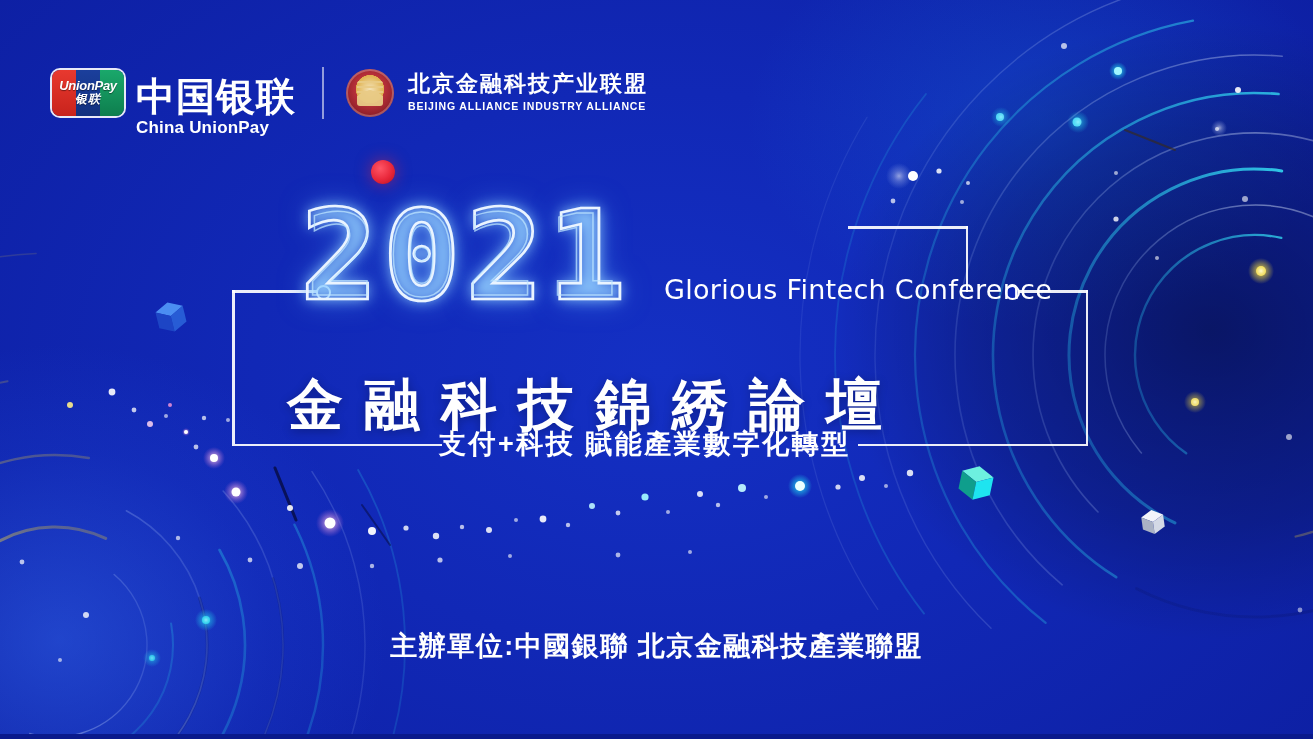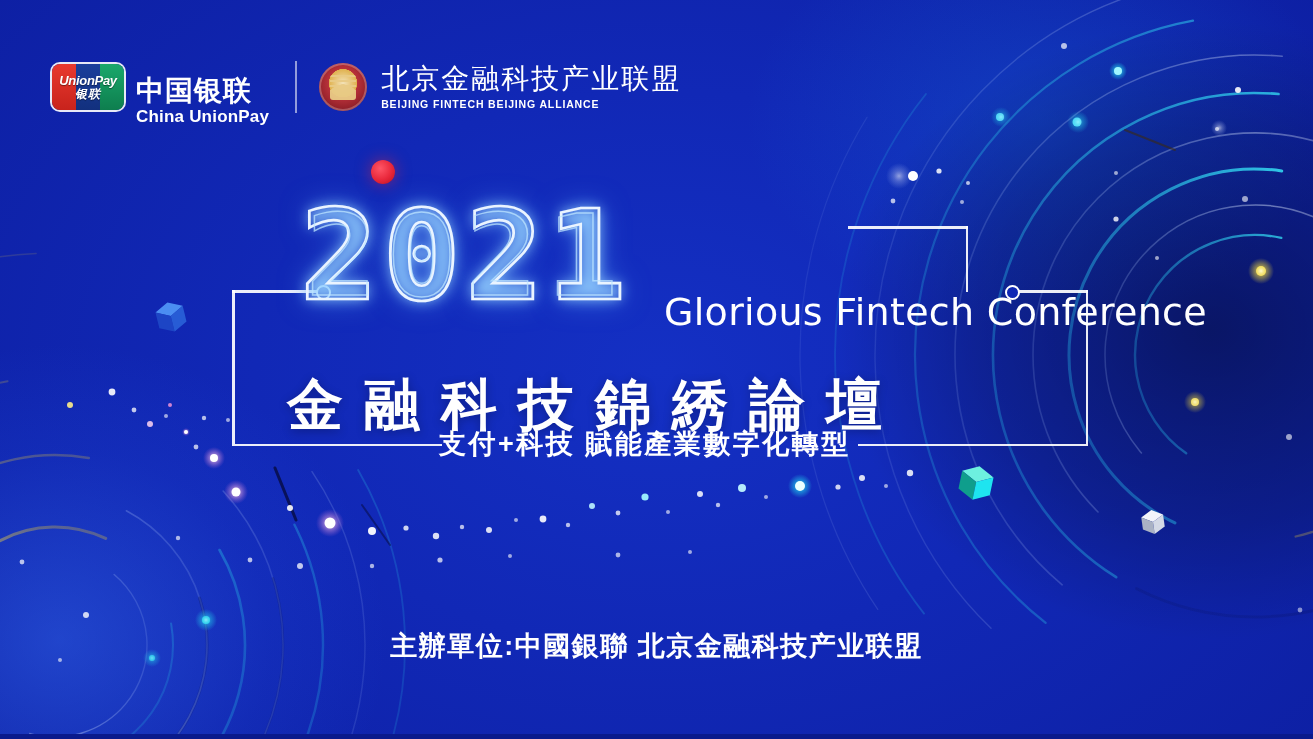--- a/index.html
+++ b/index.html
@@ -35,41 +35,41 @@
   .up-text{
     position:absolute;inset:0;display:flex;flex-direction:column;
     align-items:center;justify-content:center;color:#fff;
     font-weight:bold;font-style:italic;line-height:1.05;
     text-shadow:0 1px 1px rgba(0,0,0,.45);
   }
   .up-text .t1{font-size:13px;letter-spacing:-.3px;}
   .up-text .t2{font-size:12px;letter-spacing:1px;font-family:Liberation Serif, serif;}
 
   .up-names{margin-left:12px;color:#fff;line-height:1;}
-  .up-names .cn{font-size:28px;font-weight:bold;letter-spacing:1px;margin-top:28px;}
+  .up-names .cn{font-size:39px;font-weight:bold;letter-spacing:1px;margin-top:28px;}
   .up-names .en{font-size:17px;font-weight:bold;margin-top:3px;letter-spacing:.2px;}
 
   .divider{width:2px;height:52px;background:rgba(255,255,255,.55);margin:0 22px 0 26px;}
 
   .bf-emblem{
     width:48px;height:48px;border-radius:50%;
     background:radial-gradient(circle at 50% 42%, #f3e2b8 0%, #e0b24f 38%, #b8313a 39%, #8f1f28 72%, #6d1620 100%);
     box-shadow:0 0 0 2px rgba(255,255,255,.25) inset;
     position:relative;flex:none;
   }
   .bf-emblem:after{
     content:"";position:absolute;left:11px;top:12px;width:26px;height:25px;
     background:
       linear-gradient(#e9cb86 0 2px,transparent 2px 5px) repeat-y,
       radial-gradient(circle at 50% 100%, #e9cb86 0 55%, transparent 56%);
     background-size:100% 5px,100% 100%;
     border-radius:3px;opacity:.95;
   }
   .bf-names{margin-left:14px;color:#fff;line-height:1;}
-  .bf-names .cn{font-size:28px;font-weight:normal;letter-spacing:2px;}
+  .bf-names .cn{font-size:22px;font-weight:bold;letter-spacing:2px;}
   .bf-names .en{font-size:10.5px;font-weight:bold;letter-spacing:.85px;margin-top:6px;}
 
   
   #title-block{position:absolute;left:232px;top:194px;width:856px;height:252px;}
 
   .bracket{position:absolute;}
   .bracket .seg{position:absolute;background:rgba(255,255,255,.92);}
   .node{
     position:absolute;width:11px;height:11px;border-radius:50%;
     background:#0f27b4;border:2.5px solid #fff;
@@ -88,22 +88,22 @@
   }
   #year-inner{
     position:absolute;left:74px;top:6px;
     font-size:112px;font-weight:bold;line-height:1;letter-spacing:9px;
     color:transparent;-webkit-text-stroke:1.4px rgba(190,230,255,.75);
     font-family:"DejaVu Sans Mono","Liberation Mono",monospace;
     transform:scaleX(1.05);transform-origin:left center;
   }
 
   #eng-sub{
-    position:absolute;left:432px;top:96px;
-    color:#fff;font-size:38px;letter-spacing:.3px;white-space:nowrap;
+    position:absolute;left:432px;top:80px;
+    color:#fff;font-size:27px;letter-spacing:.3px;white-space:nowrap;
     font-family:"DejaVu Sans","Liberation Sans",sans-serif;
   }
 
   #cn-title{
     position:absolute;left:55px;top:142px;
     color:#fff;font-size:56px;font-weight:bold;
     letter-spacing:21px;white-space:nowrap;
     text-shadow:0 2px 10px rgba(0,0,0,.28);
     margin-top:32px;
   }
@@ -317,21 +317,21 @@
       <div class="cn">中国银联</div>
       <div class="en">China UnionPay</div>
     </div>
 
     <div class="divider"></div>
 
     <div class="bf-emblem"></div>
 
     <div class="bf-names">
       <div class="cn">北京金融科技产业联盟</div>
-      <div class="en">BEIJING FINTECH BEIJING ALLIANCE</div>
+      <div class="en">BEIJING ALLIANCE INDUSTRY ALLIANCE</div>
     </div>
   </div>
 
   <div class="deco" style="left:371px;top:160px;width:24px;height:24px;border-radius:50%;
               background:radial-gradient(circle at 38% 35%,#ff5566,#e8273a 55%,#b8111f 100%);
               box-shadow:0 0 16px rgba(232,39,58,.55);"></div>
 
   <div class="cube" style="left:153px;top:299px;width:36px;height:36px;transform:rotate(-14deg);">
     <svg viewBox="0 0 36 36" width="36" height="36">
       <polygon points="4,10 18,3 32,10 18,17" fill="#4f93f5" opacity=".95"></polygon>
@@ -380,15 +380,15 @@
     <div id="year">2021</div>
     <div id="year-inner">2021</div>
 
     <div id="eng-sub">Glorious Fintech Conference</div>
 
     <div id="cn-title">金融科技錦綉論壇</div>
 
     <div id="tagline">支付+科技 賦能產業數字化轉型</div>
   </div>
 
-  <div id="organizer">主辦單位:中國銀聯 北京金融科技产业联盟</div>
+  <div id="organizer">主辦單位:中國銀聯 北京金融科技產業聯盟</div>
 
 </div>
 
 </body></html>

